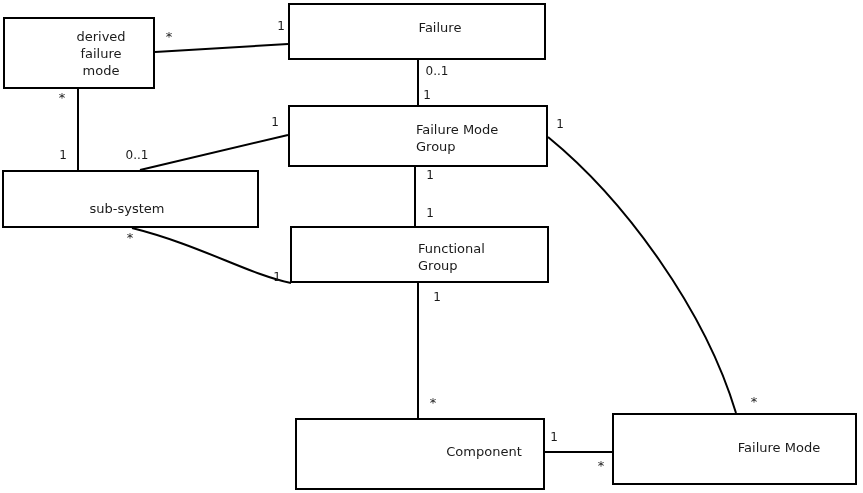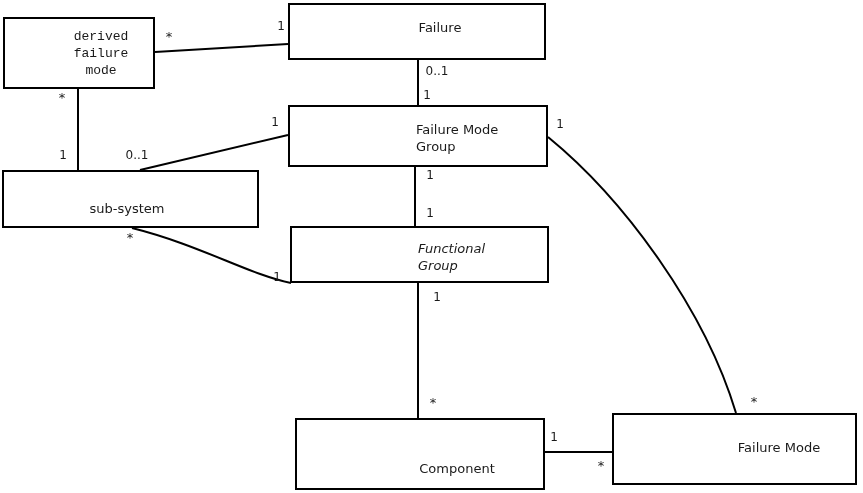--- a/index.html
+++ b/index.html
@@ -78,30 +78,30 @@
   <div id="nodes-layer">
       <div class="uml-box" style="left: 3px; top: 17px; width: 152px; height: 72px;"></div>
       <div class="uml-box" style="left: 288px; top: 3px; width: 258px; height: 57px;"></div>
       <div class="uml-box" style="left: 288px; top: 105px; width: 260px; height: 62px;"></div>
       <div class="uml-box" style="left: 2px; top: 170px; width: 257px; height: 58px;"></div>
       <div class="uml-box" style="left: 290px; top: 226px; width: 259px; height: 57px;"></div>
       <div class="uml-box" style="left: 295px; top: 418px; width: 250px; height: 72px;"></div>
       <div class="uml-box" style="left: 612px; top: 413px; width: 245px; height: 72px;"></div>
     </div>
   <div id="labels-layer">
-      <div class="uml-label center" style="left: 101px; top: 53px; font-family: Liberation Mono, monospace;">derived
+      <div class="uml-label center" style="left: 101px; top: 53px;">derived
 failure
 mode</div>
       <div class="uml-label center" style="left: 440px; top: 27px;">Failure</div>
       <div class="uml-label leftalign" style="left: 416px; top: 138px;">Failure Mode
 Group</div>
       <div class="uml-label center" style="left: 127px; top: 208px;">sub-system</div>
-      <div class="uml-label leftalign" style="left: 418px; top: 257px; font-style: italic;">Functional
+      <div class="uml-label leftalign" style="left: 418px; top: 257px;">Functional
 Group</div>
-      <div class="uml-label center" style="left: 457px; top: 451px; margin-top: 17px;">Component</div>
+      <div class="uml-label center" style="left: 484px; top: 451px;">Component</div>
       <div class="uml-label center" style="left: 779px; top: 447px;">Failure Mode</div>
     </div>
   <div id="mult-layer">
       <div class="mult star" style="left: 169px; top: 37px;">*</div>
       <div class="mult" style="left: 281px; top: 26px;">1</div>
       <div class="mult" style="left: 437px; top: 71px;">0..1</div>
       <div class="mult" style="left: 427px; top: 95px;">1</div>
       <div class="mult star" style="left: 62px; top: 98px;">*</div>
       <div class="mult" style="left: 63px; top: 155px;">1</div>
       <div class="mult" style="left: 137px; top: 155px;">0..1</div>

